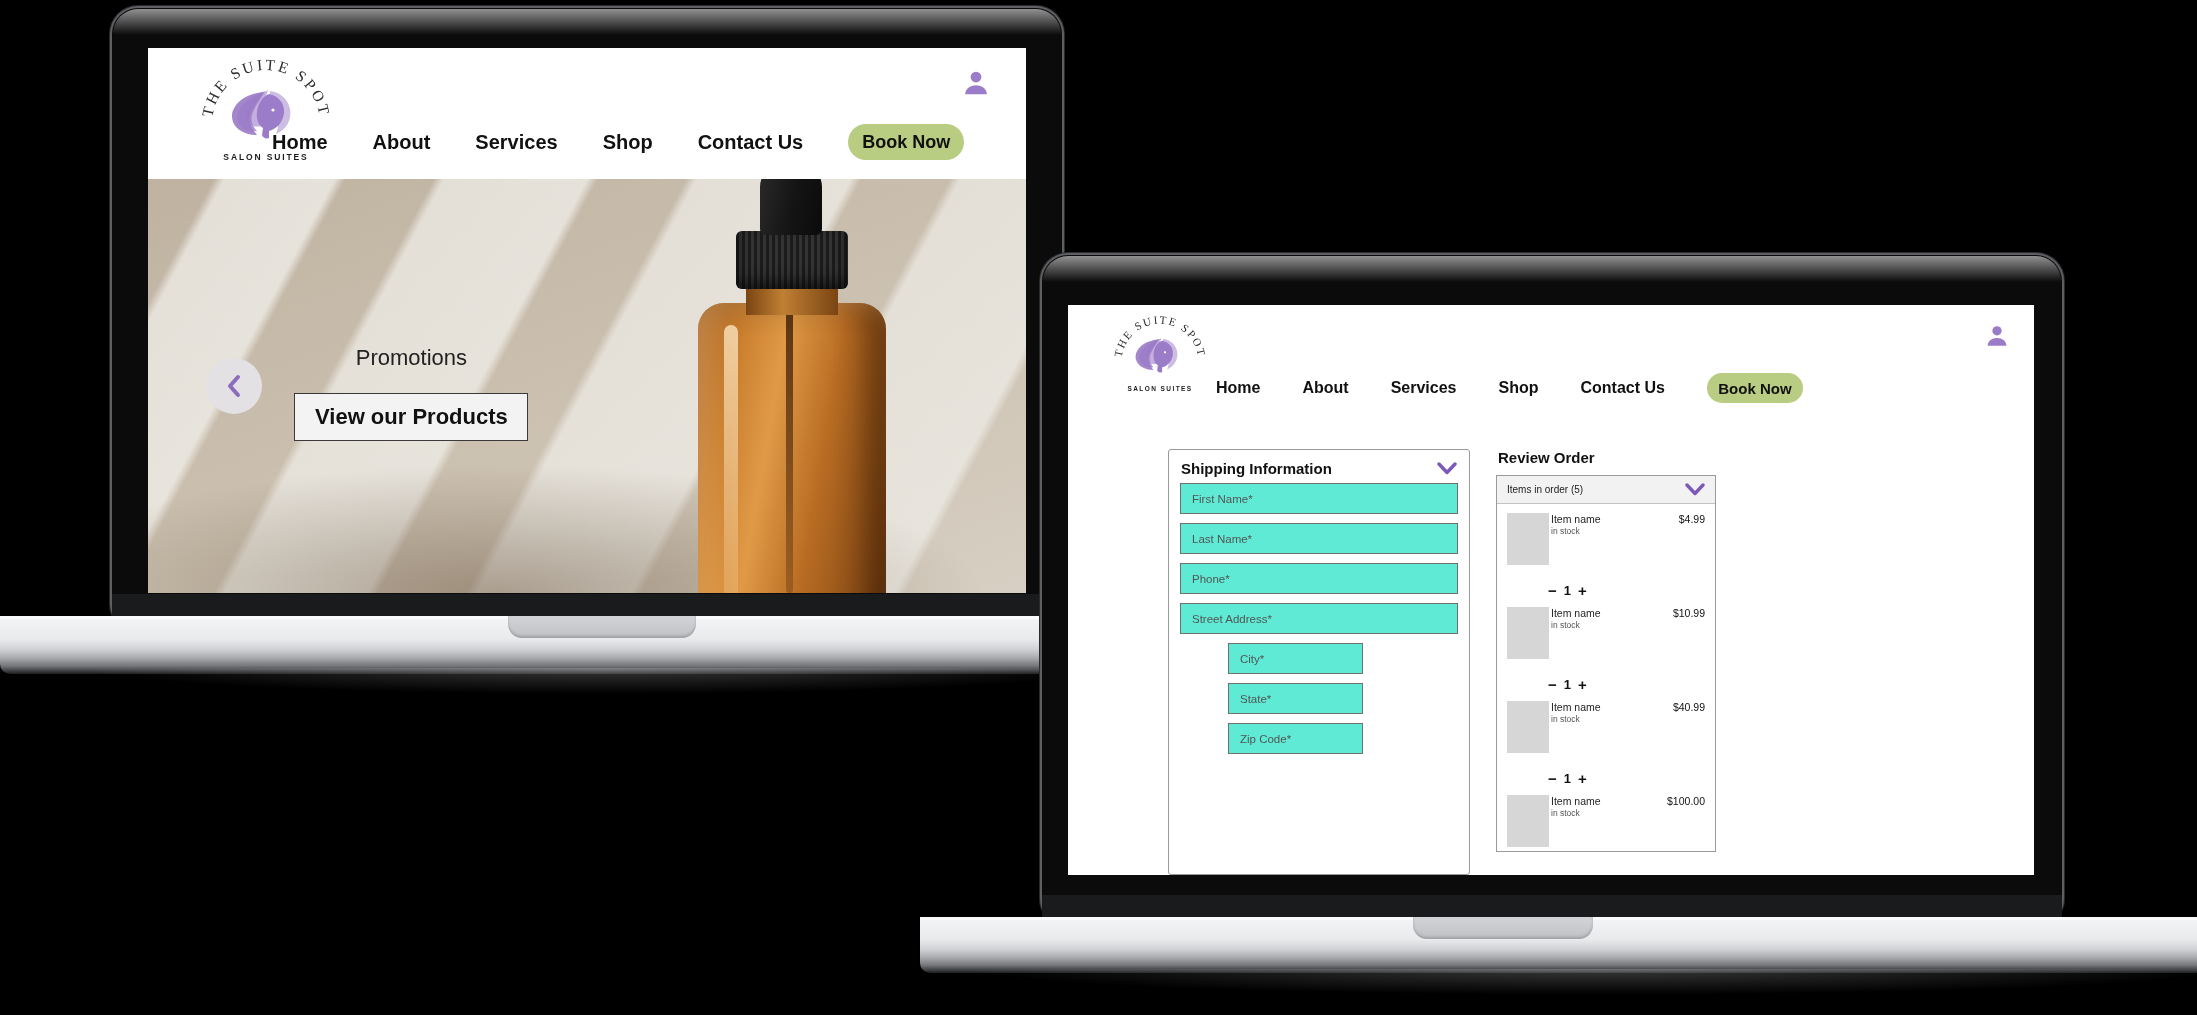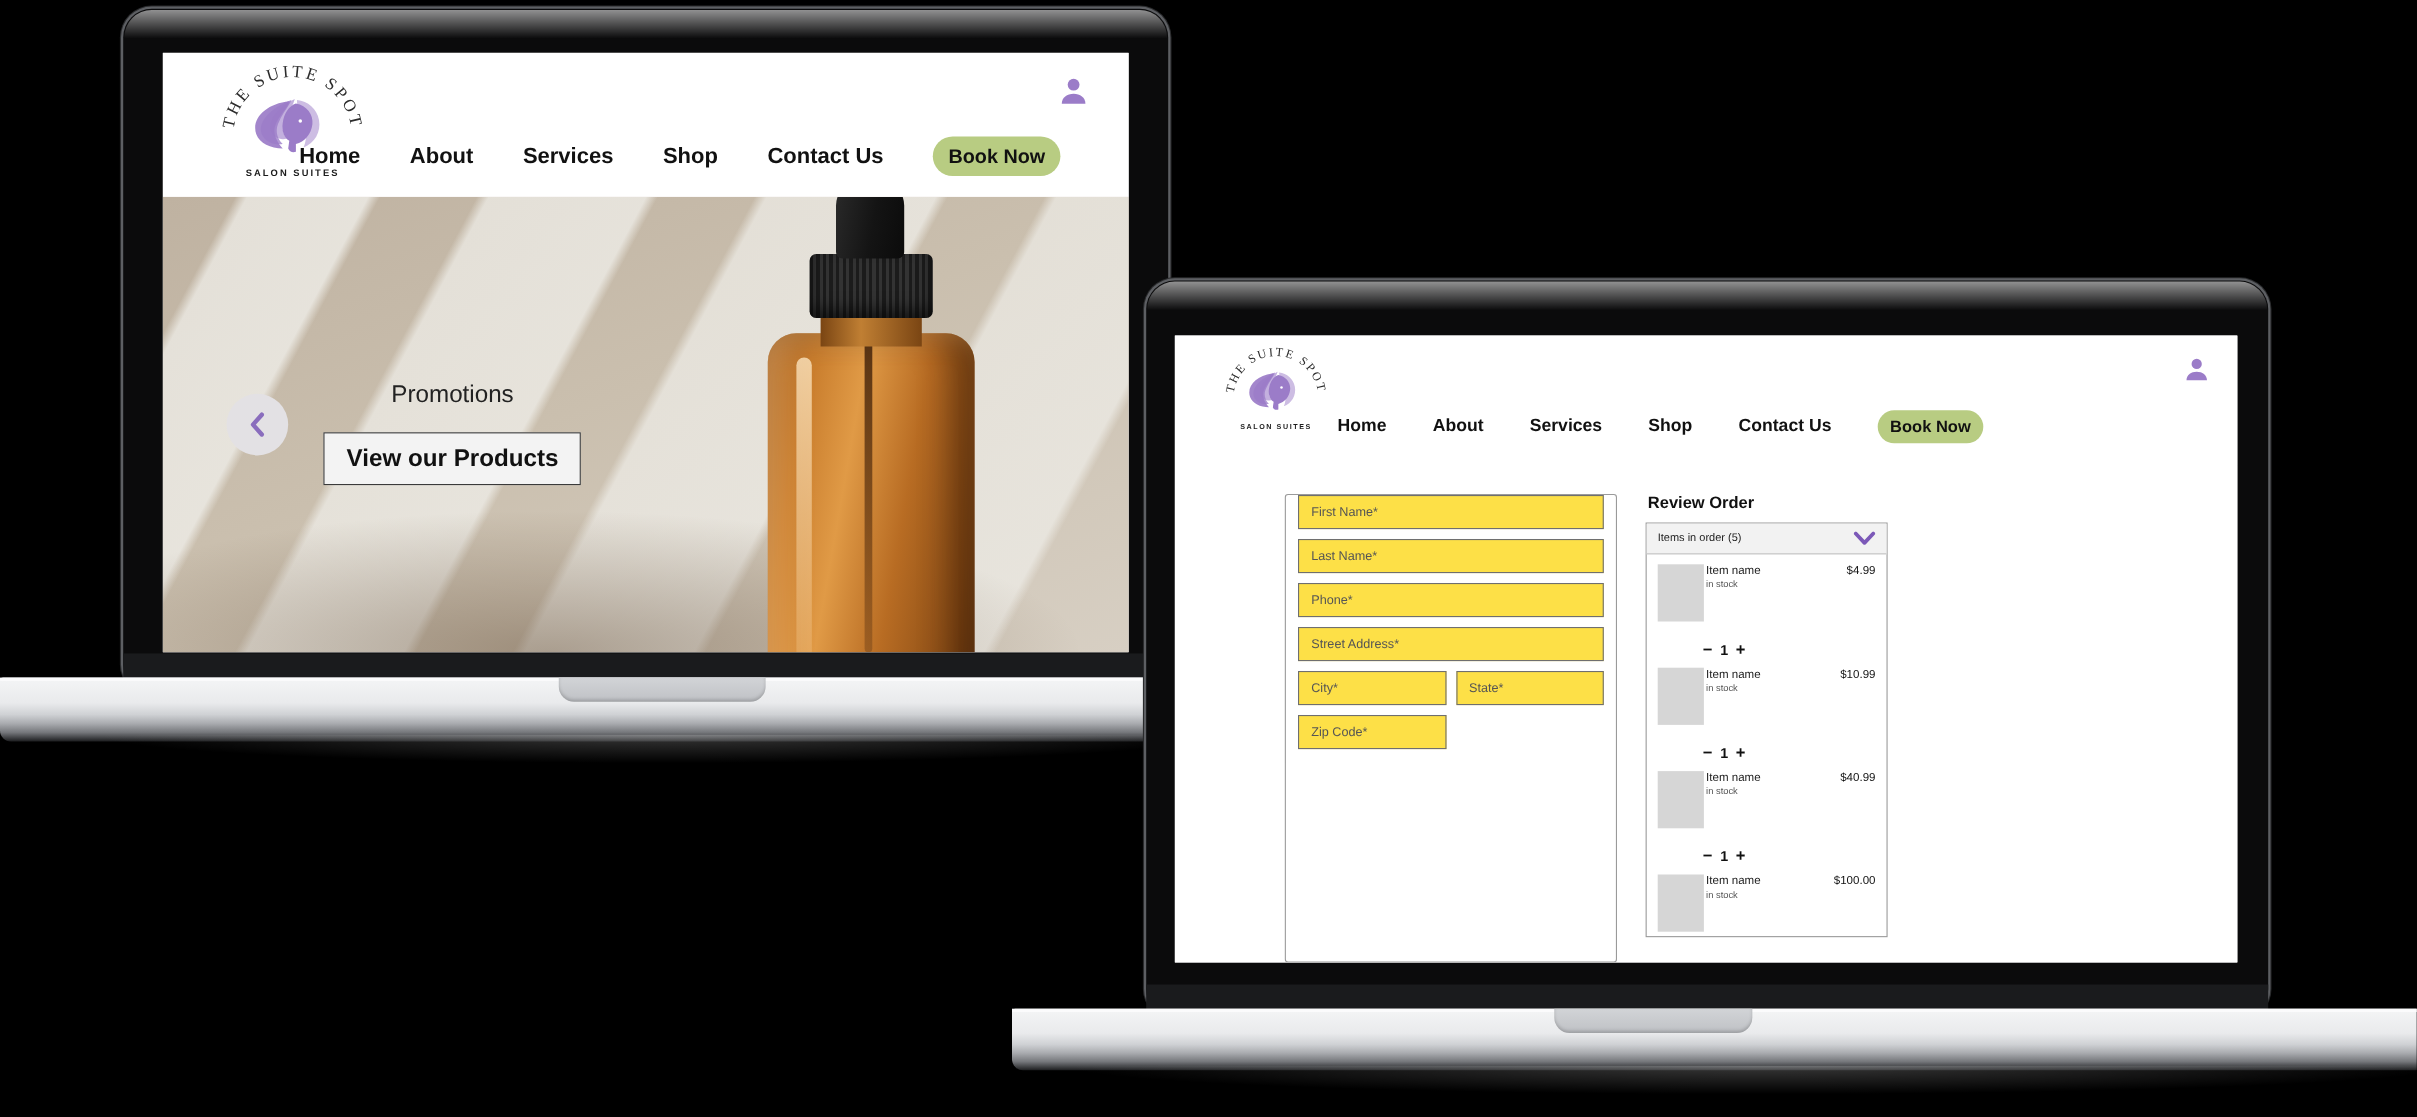--- a/index.html
+++ b/index.html
@@ -135,23 +135,23 @@
     display:flex;align-items:center;justify-content:center;}
 
   .checkout-body{flex:1;background:#fff;display:flex;gap:26px;padding:26px 30px 0 100px;overflow:hidden;}
   .panel{border:1px solid #9a9a9a;border-radius:3px;background:#fff;}
   .col-ship{width:300px;flex:none;}
   .panel-head{display:flex;align-items:center;justify-content:space-between;padding:10px 12px 6px 12px;}
   .panel-head .h{font-size:15px;font-weight:700;color:#111;}
   .chev{width:20px;height:13px;}
   .fields{padding:0 11px 12px 11px;display:flex;flex-wrap:wrap;gap:9px;}
   .field{border:1px solid #6f6f6f;height:31px;display:flex;align-items:center;padding:0 11px;
-    font-size:11.5px;color:#555;background:#fde047;box-sizing:border-box;}
+    font-size:11.5px;color:#555;background:#5eead4;box-sizing:border-box;}
   .field.full{width:100%;}
-  .field.half{width:calc(50% - 4.5px);}
+  .field.half{width:calc(50% - 4.5px);margin-left:48px;}
 
   .col-review{flex:1;min-width:0;}
   .review-title{font-size:15px;font-weight:700;color:#111;margin:0 0 9px 2px;}
   .order-panel{border:1px solid #9a9a9a;background:#fff;width:218px;}
   .order-head{background:#f2f2f2;border-bottom:1px solid #c2c2c2;
     display:flex;align-items:center;justify-content:space-between;padding:7px 10px;}
   .order-head .oh{font-size:10px;color:#222;}
   .item{display:flex;gap:2px;padding:9px 10px 4px 10px;}
   .item .thumb{width:42px;height:52px;background:#d6d6d6;flex:none;}
   .item .mid{flex:1;min-width:0;}
@@ -288,20 +288,26 @@
               <circle cx="12" cy="7.2" r="4.3"></circle>
               <path d="M3.4 21c0-4.4 3.9-7.2 8.6-7.2s8.6 2.8 8.6 7.2z"></path>
             </svg>
           </div>
         </div>
 
 
         <div class="checkout-body">
 
           <div class="col-ship panel">
+            <div class="panel-head">
+              <div class="h">Shipping Information</div>
+              <svg class="chev" viewBox="0 0 20 13">
+                <path d="M2 2 L10 10.5 L18 2" stroke="#7c59b8" stroke-width="3.4" fill="none" stroke-linecap="round" stroke-linejoin="round"></path>
+              </svg>
+            </div>
             <div class="fields">
               <div class="field full">First Name*</div>
               <div class="field full">Last Name*</div>
               <div class="field full">Phone*</div>
               <div class="field full">Street Address*</div>
               <div class="field half">City*</div>
               <div class="field half">State*</div>
               <div class="field half">Zip Code*</div>
             </div>
           </div>

